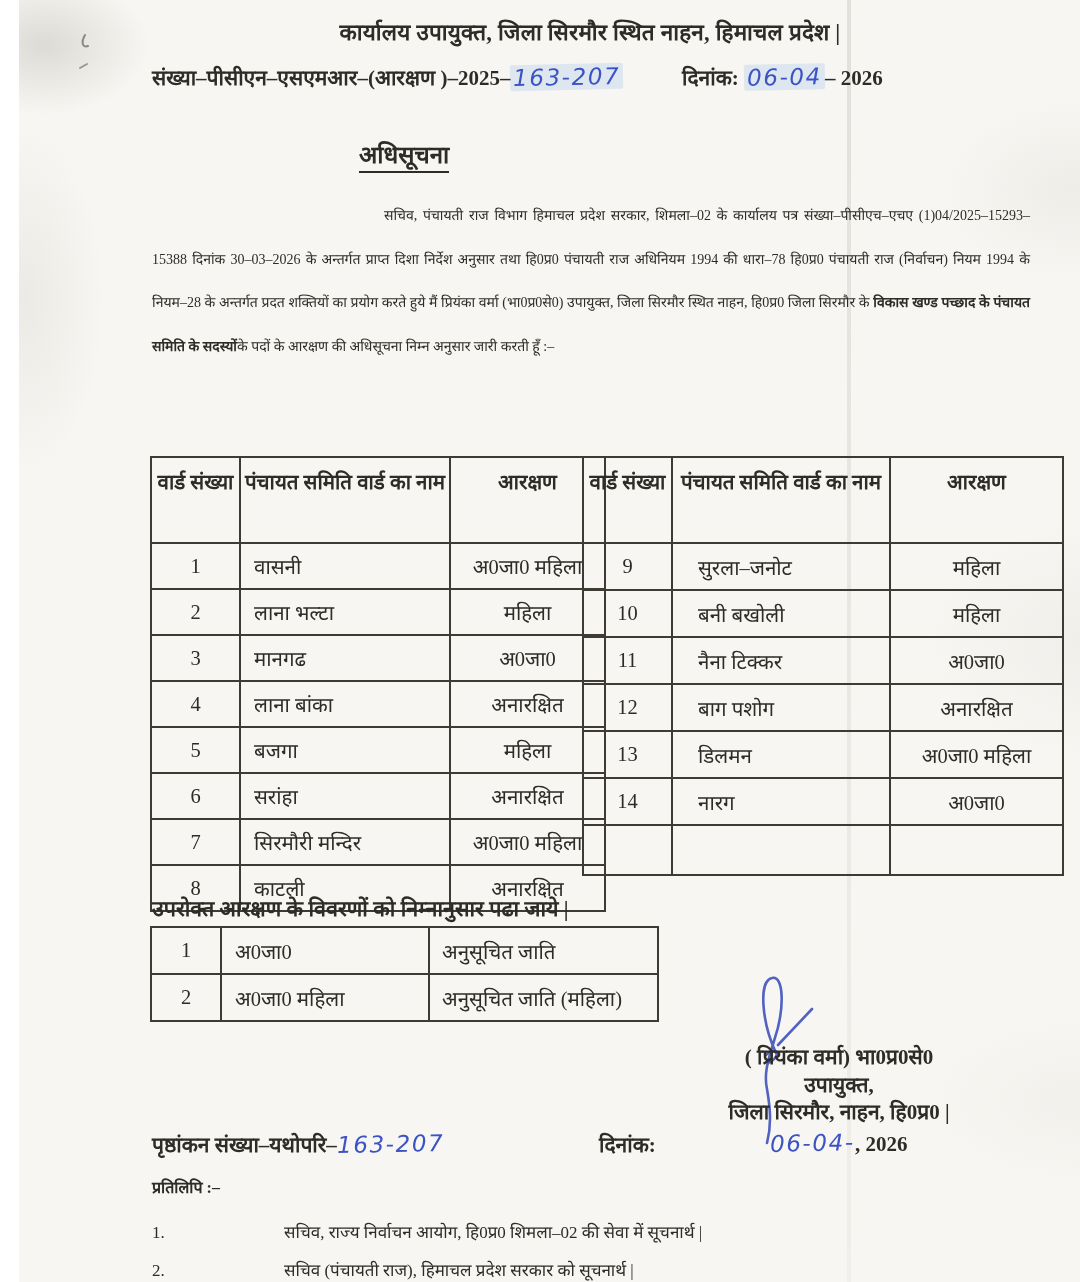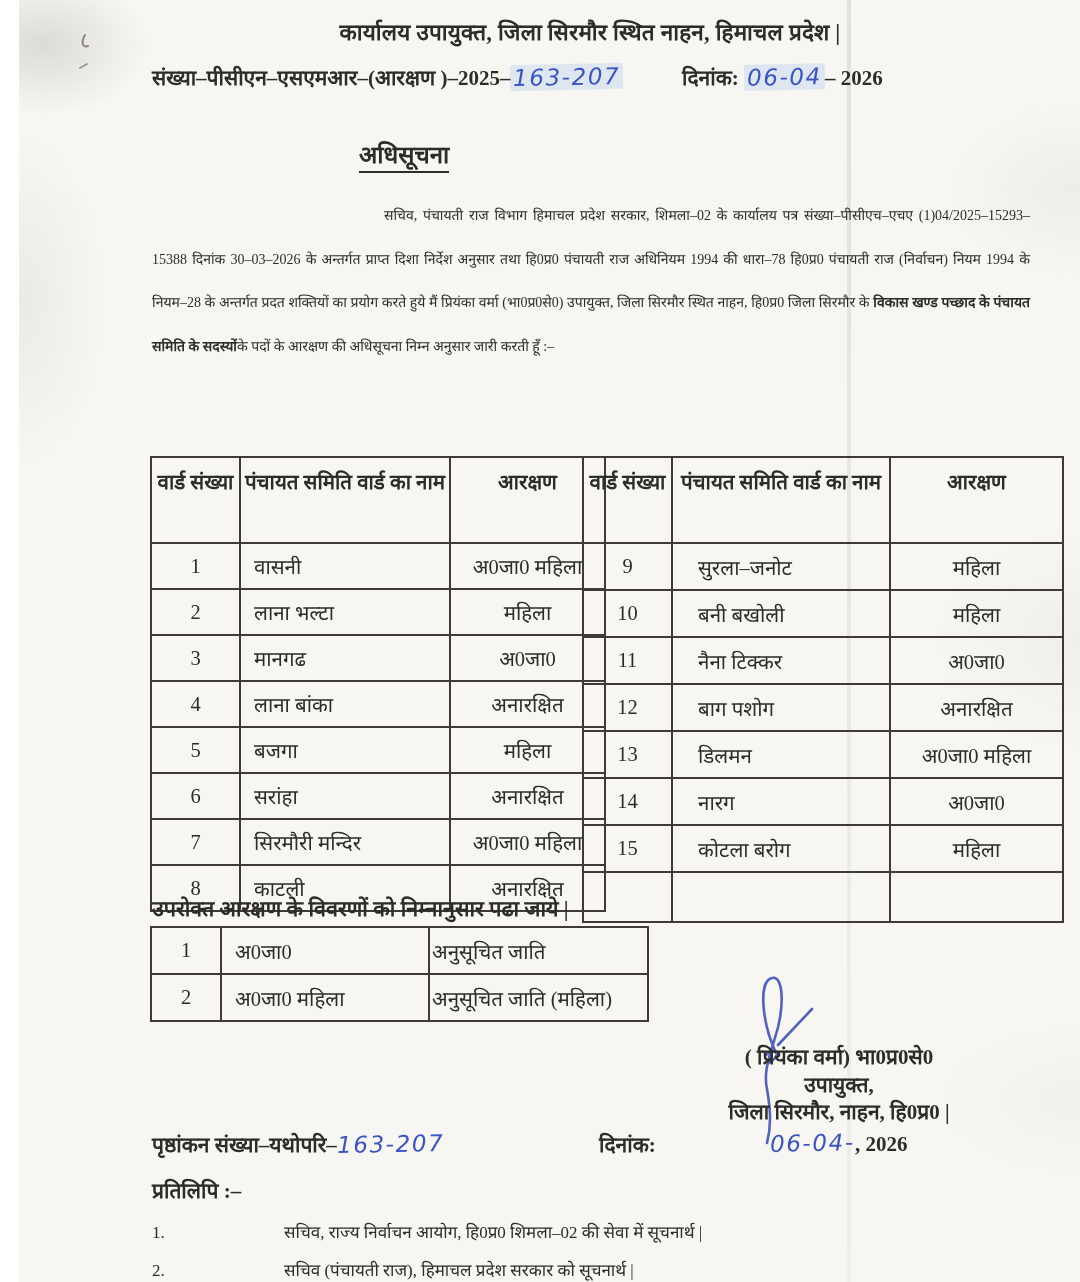--- a/index.html
+++ b/index.html
@@ -57,30 +57,30 @@
   .tbl-right td:nth-child(2){text-align:left;padding-left:25px;width:190px;}
   .tbl-left td:nth-child(3){text-align:center;width:151px;}
   .tbl-right td:nth-child(3){text-align:center;width:169px;}
 
   .note-line{left:133px;top:893px;font-size:21.5px;font-weight:700;}
 
   .tbl-legend{left:131px;top:926px;}
   .tbl-legend td{height:43px;}
   .tbl-legend td:nth-child(1){text-align:center;width:66px;}
   .tbl-legend td:nth-child(2){text-align:left;padding-left:13px;width:192px;}
-  .tbl-legend td:nth-child(3){text-align:left;padding-left:2px;width:214px;}
+  .tbl-legend td:nth-child(3){text-align:left;padding-left:12px;width:214px;}
 
   .sig-block{left:620px;top:1044px;width:400px;text-align:center;
     font-size:21px;font-weight:700;line-height:27.5px;}
   .sig-date-row{margin-top:3px;font-weight:700;}
   .sig-svg{left:703px;top:971px;width:100px;height:178px;}
 
   .endorse-row{left:133px;top:1130px;width:878px;font-size:21px;font-weight:700;}
   .endorse-date{position:absolute;left:447px;top:0;}
-  .copy-heading{left:133px;top:1176px;font-size:21px;font-weight:700;}
+  .copy-heading{left:133px;top:1176px;font-size:16px;font-weight:700;}
   .copy-row{left:133px;width:878px;font-size:17px;}
   .copy-row .num{display:inline-block;width:132px;}
   .copy-1{top:1220px;}
   .copy-2{top:1258px;}
 
   .tick-svg{left:52px;top:30px;width:34px;height:46px;}
 </style>
 </head>
 <body>
 
@@ -196,25 +196,20 @@
           <td>13</td>
           <td>डिलमन</td>
           <td>अ0जा0 महिला</td>
         </tr>
         <tr>
           <td>14</td>
           <td>नारग</td>
           <td>अ0जा0</td>
         </tr>
         <tr>
-          <td>15</td>
-          <td>कोटला बरोग</td>
-          <td>महिला</td>
-        </tr>
-        <tr>
           <td></td>
           <td></td>
           <td></td>
         </tr>
       </tbody>
   </table>
 
   <div class="abs note-line">उपरोक्त आरक्षण  के विवरणों को निम्नानुसार पढा जाये |</div>
 
   <table class="abs tbl-legend">

